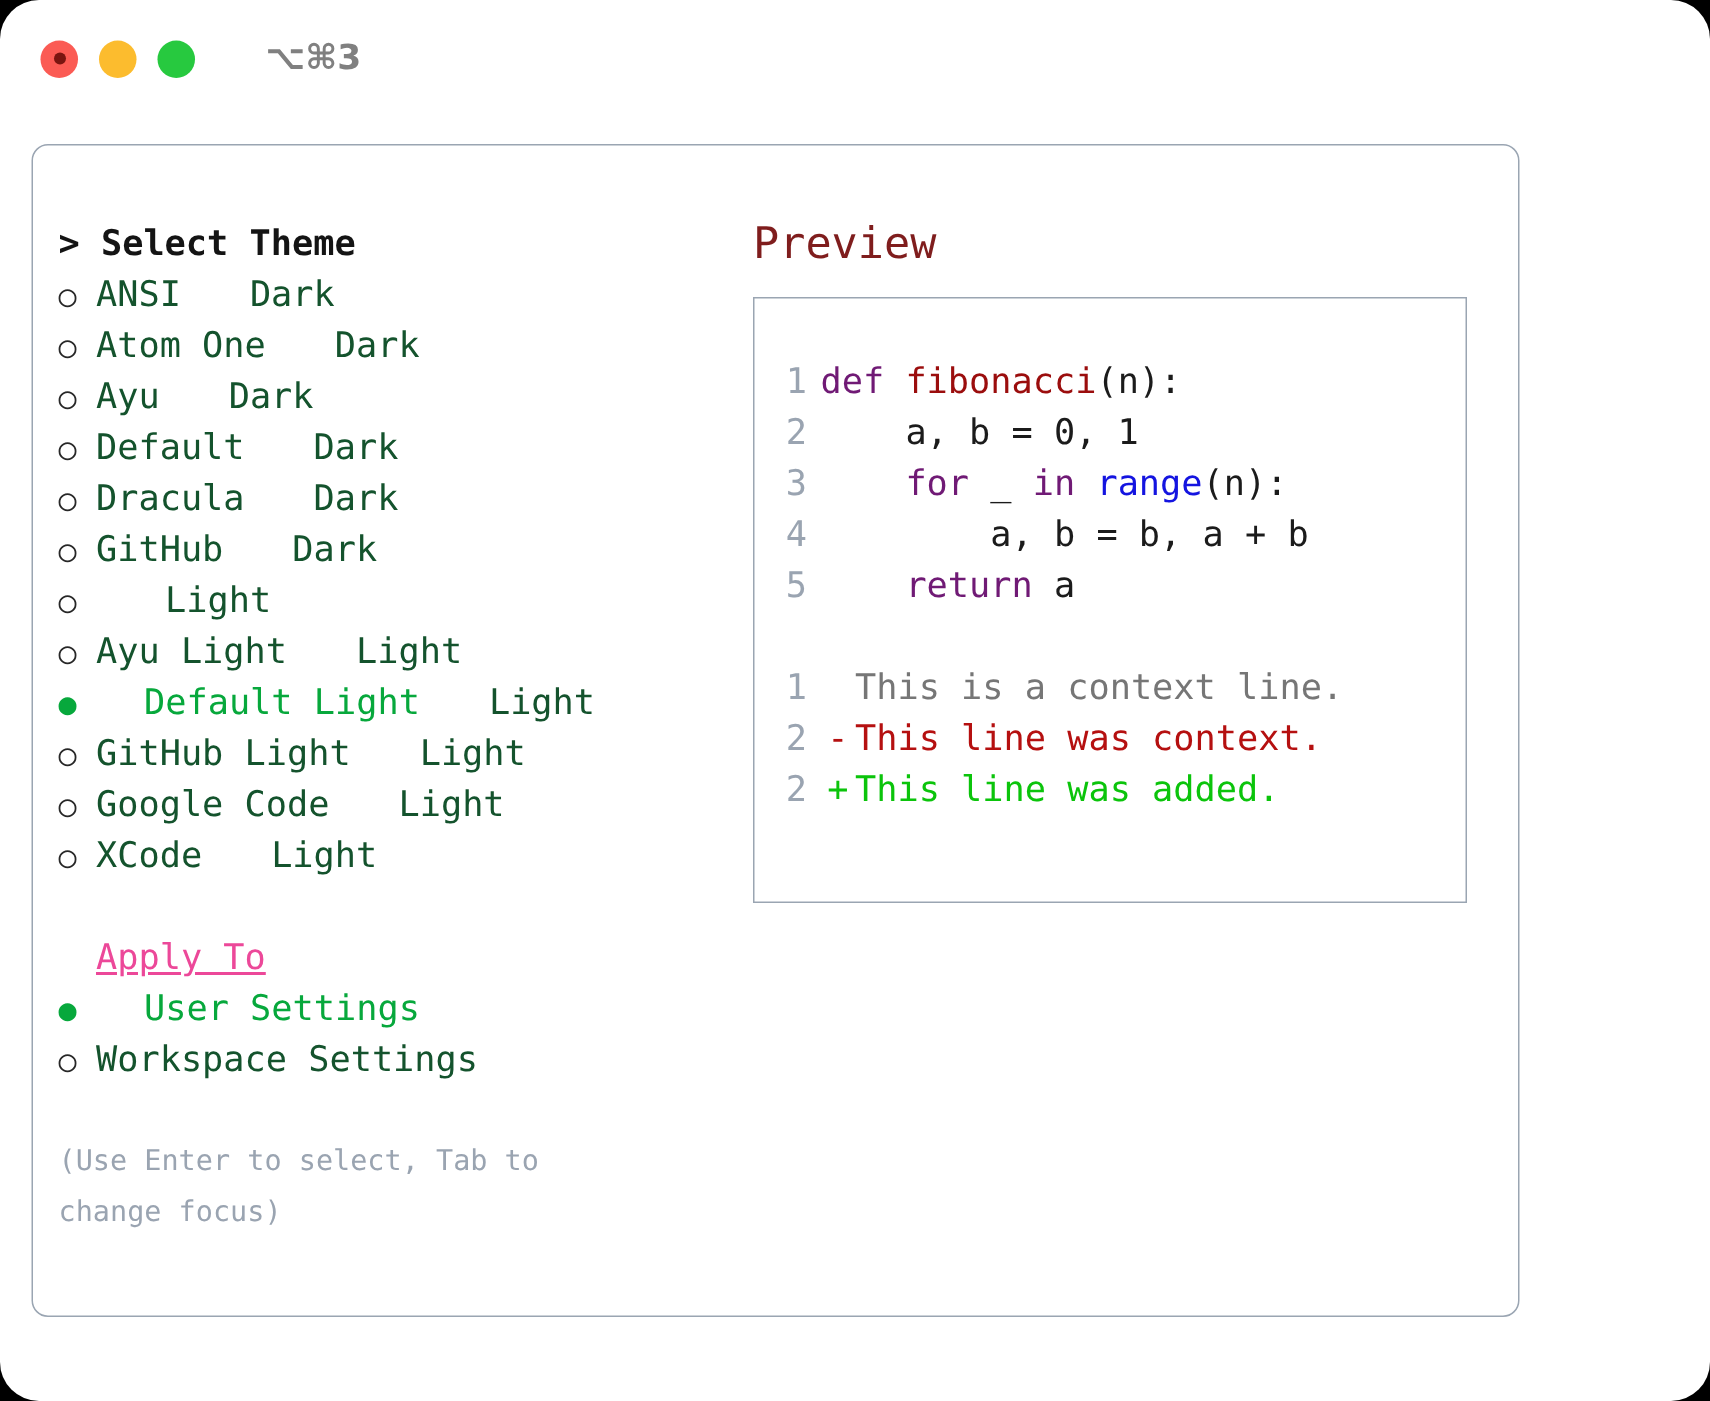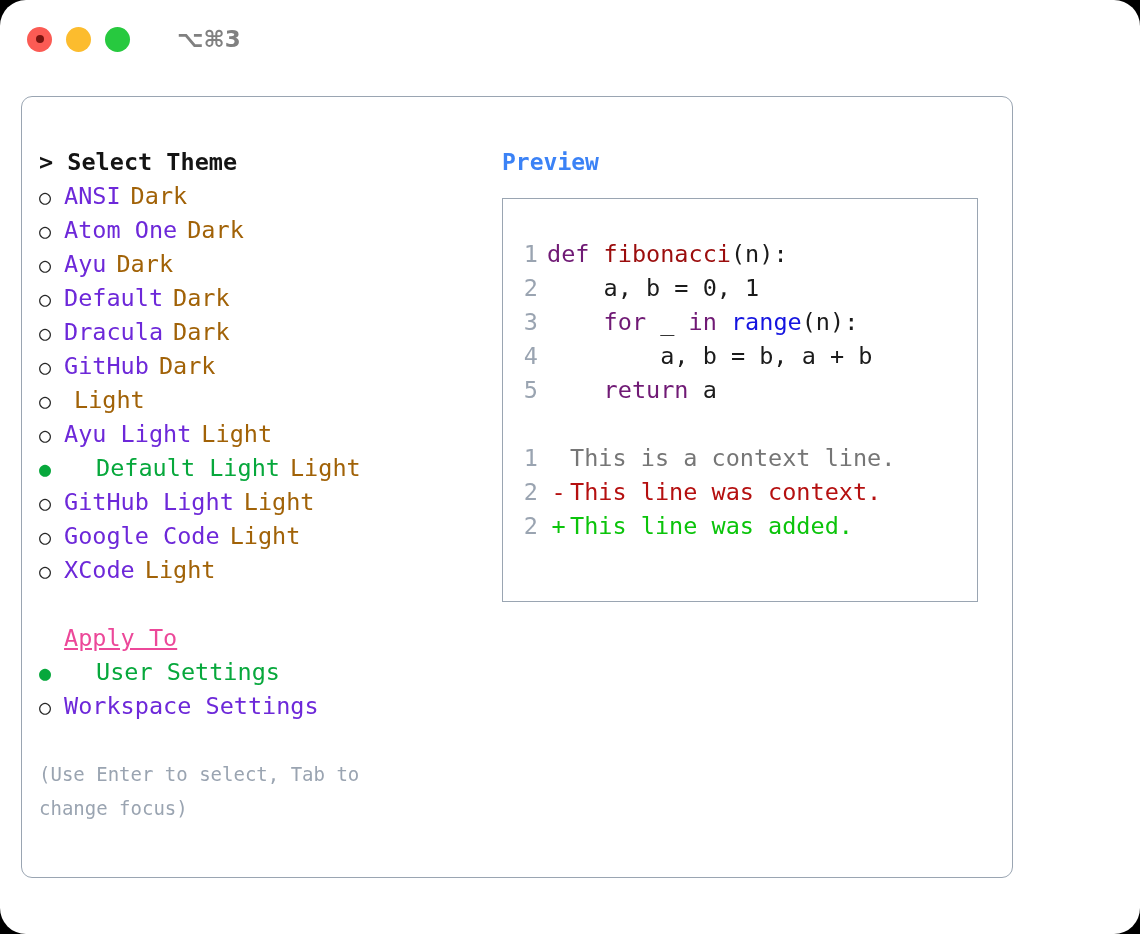--- a/index.html
+++ b/index.html
@@ -112,24 +112,25 @@
   .marker {
     display: inline-block;
     width: 25px;
     flex: 0 0 25px;
     font-size: 20px;
     color: #272727;
     line-height: 34px;
   }
   .row.selected .marker { color: #07a83c; }
   .row.selected .row-label { color: #07a83c; margin-left: 32px; }
-  .row-label { color: #6d28d9; }
+  .row-label { color: #14532d; }
   .row-tag {
-    color: #a16207;
+    color: #14532d;
     padding-left: 10px;
+    margin-left: 36px;
   }
 
   .spacer-sm { height: 34px; }
 
   .applyto-head {
     font-size: 23.5px;
     color: #ec4899;
     line-height: 34px;
     height: 34px;
     padding-left: 25px;
@@ -147,23 +148,23 @@
   }
 
   
   .right-col {
     flex: 1;
     padding: 48px 0 0 0;
     box-sizing: border-box;
     position: relative;
   }
   .preview-head {
-    font-size: 23px;
-    font-weight: bold;
-    color: #3b82f6;
+    font-size: 29px;
+    font-weight: normal;
+    color: #7f1d1d;
     line-height: 34px;
     height: 34px;
     white-space: pre;
   }
   .preview-box {
     margin-top: 19px;
     width: 476px;
     height: 404px;
     border: 1.6px solid #9aa5b2;
     box-sizing: border-box;

